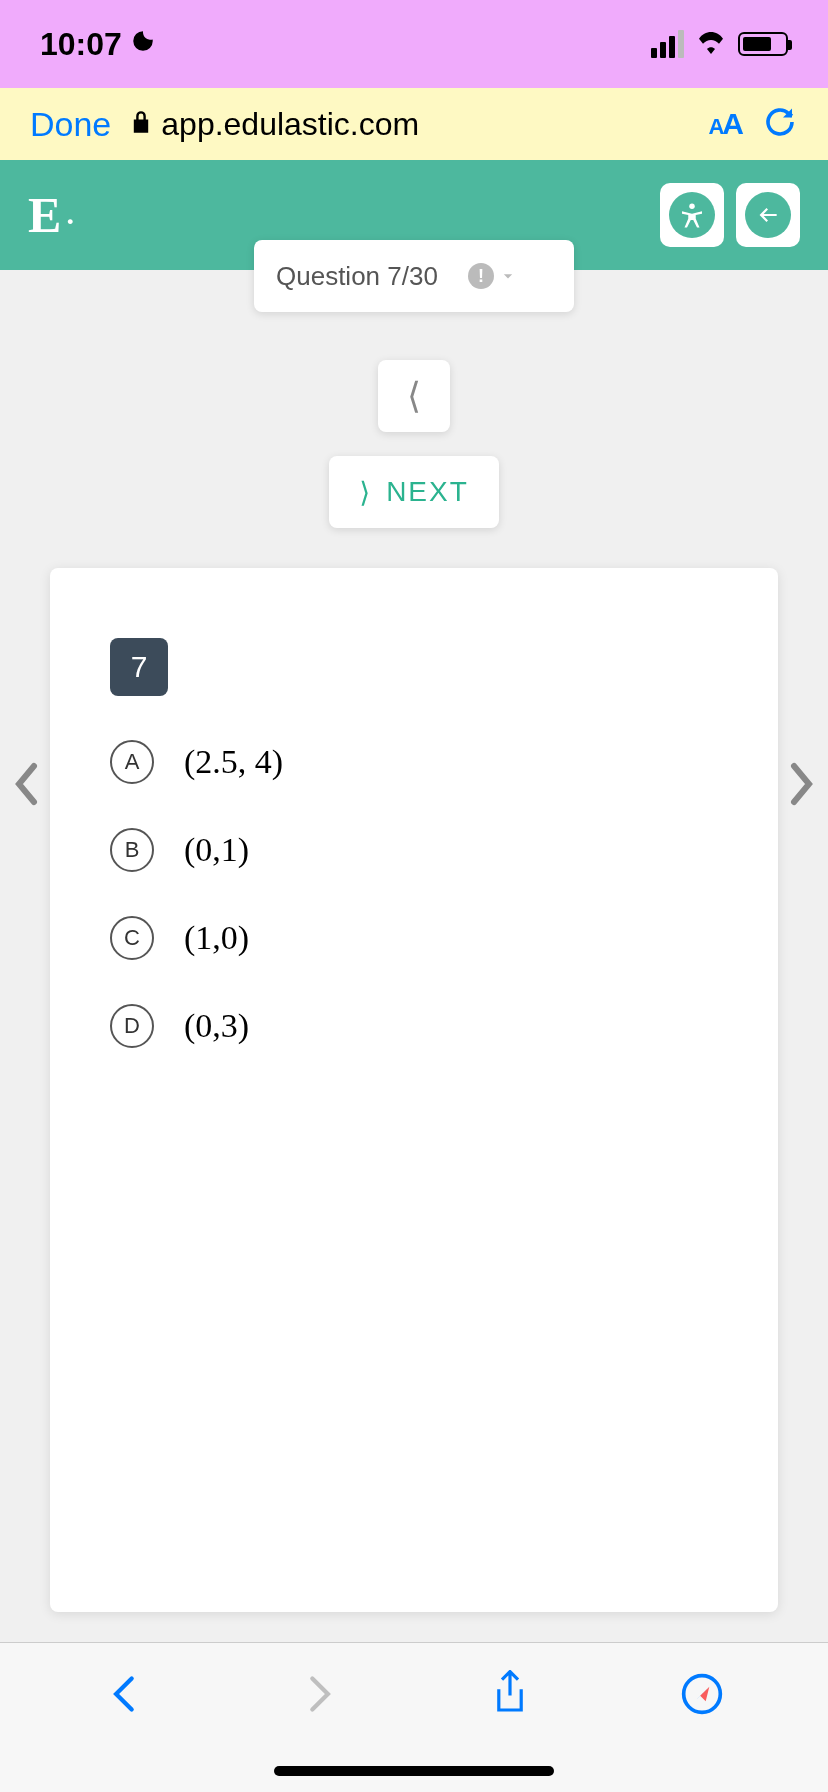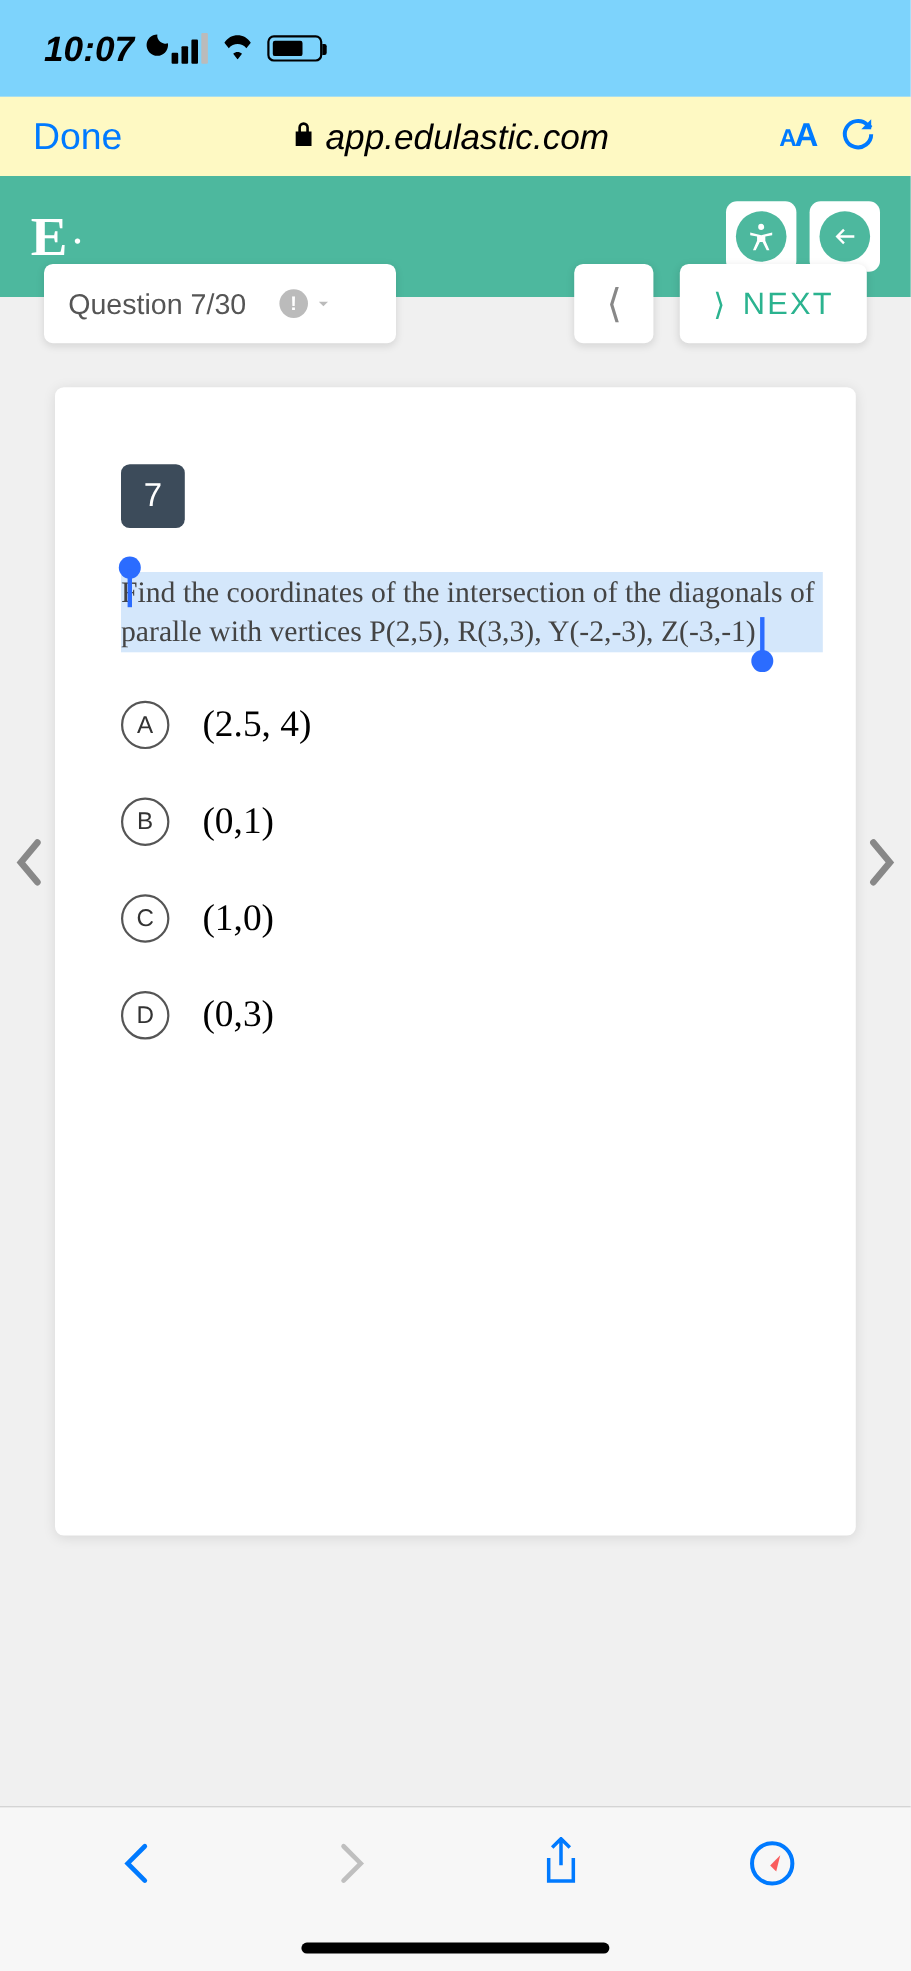--- a/index.html
+++ b/index.html
@@ -9,24 +9,24 @@
     background: #f0f0f0;
     font-family: -apple-system, BlinkMacSystemFont, "Segoe UI", sans-serif;
     position: relative;
     overflow: hidden;
   }
 
   
   .status-bar {
     height: 88px;
     display: flex;
+    justify-content: space-between;
     align-items: center;
     padding: 0 40px;
-    background: #7dd3fc;
-    font-style: italic;
+    background: #f0abfc;
   }
   .status-left { display: flex; align-items: center; gap: 8px; }
   .time { font-size: 32px; font-weight: 600; }
   .moon-icon { font-size: 28px; }
   .status-right { display: flex; align-items: center; gap: 10px; }
   .signal-bars { display: flex; align-items: flex-end; gap: 3px; }
   .signal-bars span { width: 6px; background: #000; border-radius: 1px; }
   .signal-bars span:nth-child(1){height:10px}
   .signal-bars span:nth-child(2){height:16px}
   .signal-bars span:nth-child(3){height:22px}
@@ -39,21 +39,21 @@
   
   .browser-bar {
     height: 72px;
     display: flex;
     align-items: center;
     padding: 0 30px;
     background: #fef9c3;
     gap: 20px;
   }
   .done-btn { color: #007AFF; font-size: 34px; }
-  .url-area { flex:1; display:flex; align-items:center; justify-content:center; gap:10px;font-style:italic; }
+  .url-area { flex:1; display:flex; align-items:center; justify-content:flex-start; gap:10px; }
   .lock-icon { width:20px; height:24px; }
   .url-text { font-size: 32px; font-weight: 500; color:#000; }
   .text-size { color:#007AFF; font-size: 30px; letter-spacing:-2px;font-weight:bold; }
   .text-size .small-a { font-size: 22px; }
   .reload-icon { width:36px; height:36px; }
 
   
   .app-header {
     height: 110px;
     background: #4db89e;
@@ -74,20 +74,21 @@
 
   
   .nav-row {
     display:flex;
     align-items:center;
     padding: 0 40px;
     gap: 24px;
     margin-top: -30px;
     position: relative;
     z-index: 2;
+    flex-direction: column;
   }
   .question-selector {
     background:#fff; border-radius:8px; box-shadow:0 2px 8px rgba(0,0,0,0.12);
     height: 72px; display:flex; align-items:center; padding: 0 22px; gap: 30px;
     flex:0 0 auto; width: 320px;
   }
   .q-label { font-size:26px; color:#555; }
   .q-chevron { display:flex; align-items:center; gap:4px; }
   .info-icon { width:26px; height:26px; background:#bbb; border-radius:50%; color:#fff; display:flex; align-items:center; justify-content:center; font-size:18px; font-weight:bold; }
   .nav-flex-spacer { flex:1; }
@@ -256,24 +257,20 @@
 </div>
 <div class="side-arrow right">
   <svg width="36" height="48" viewBox="0 0 24 32">
       <path fill="none" stroke="#888" stroke-width="4" stroke-linecap="round" d="M8 4 L18 16 L8 28"></path>
     </svg>
 </div>
 
 <div class="main-card">
   <div class="q-number-badge">7</div>
 
-  <div class="question-text">Find the coordinates of the intersection of the diagonals of paralle with vertices P(2,5), R(3,3), Y(-2,-3), Z(-3,-1)
-    <span class="selection-handle handle-start"></span>
-    <span class="selection-handle handle-end" id="handle-end" style="left: 573.4px;"></span>
-  </div>
 
   <div class="answers">
     <div class="answer-row">
       <div class="answer-letter">A</div>
       <div class="answer-text">(2.5, 4)</div>
     </div>
     <div class="answer-row">
       <div class="answer-letter">B</div>
       <div class="answer-text">(0,1)</div>
     </div>

